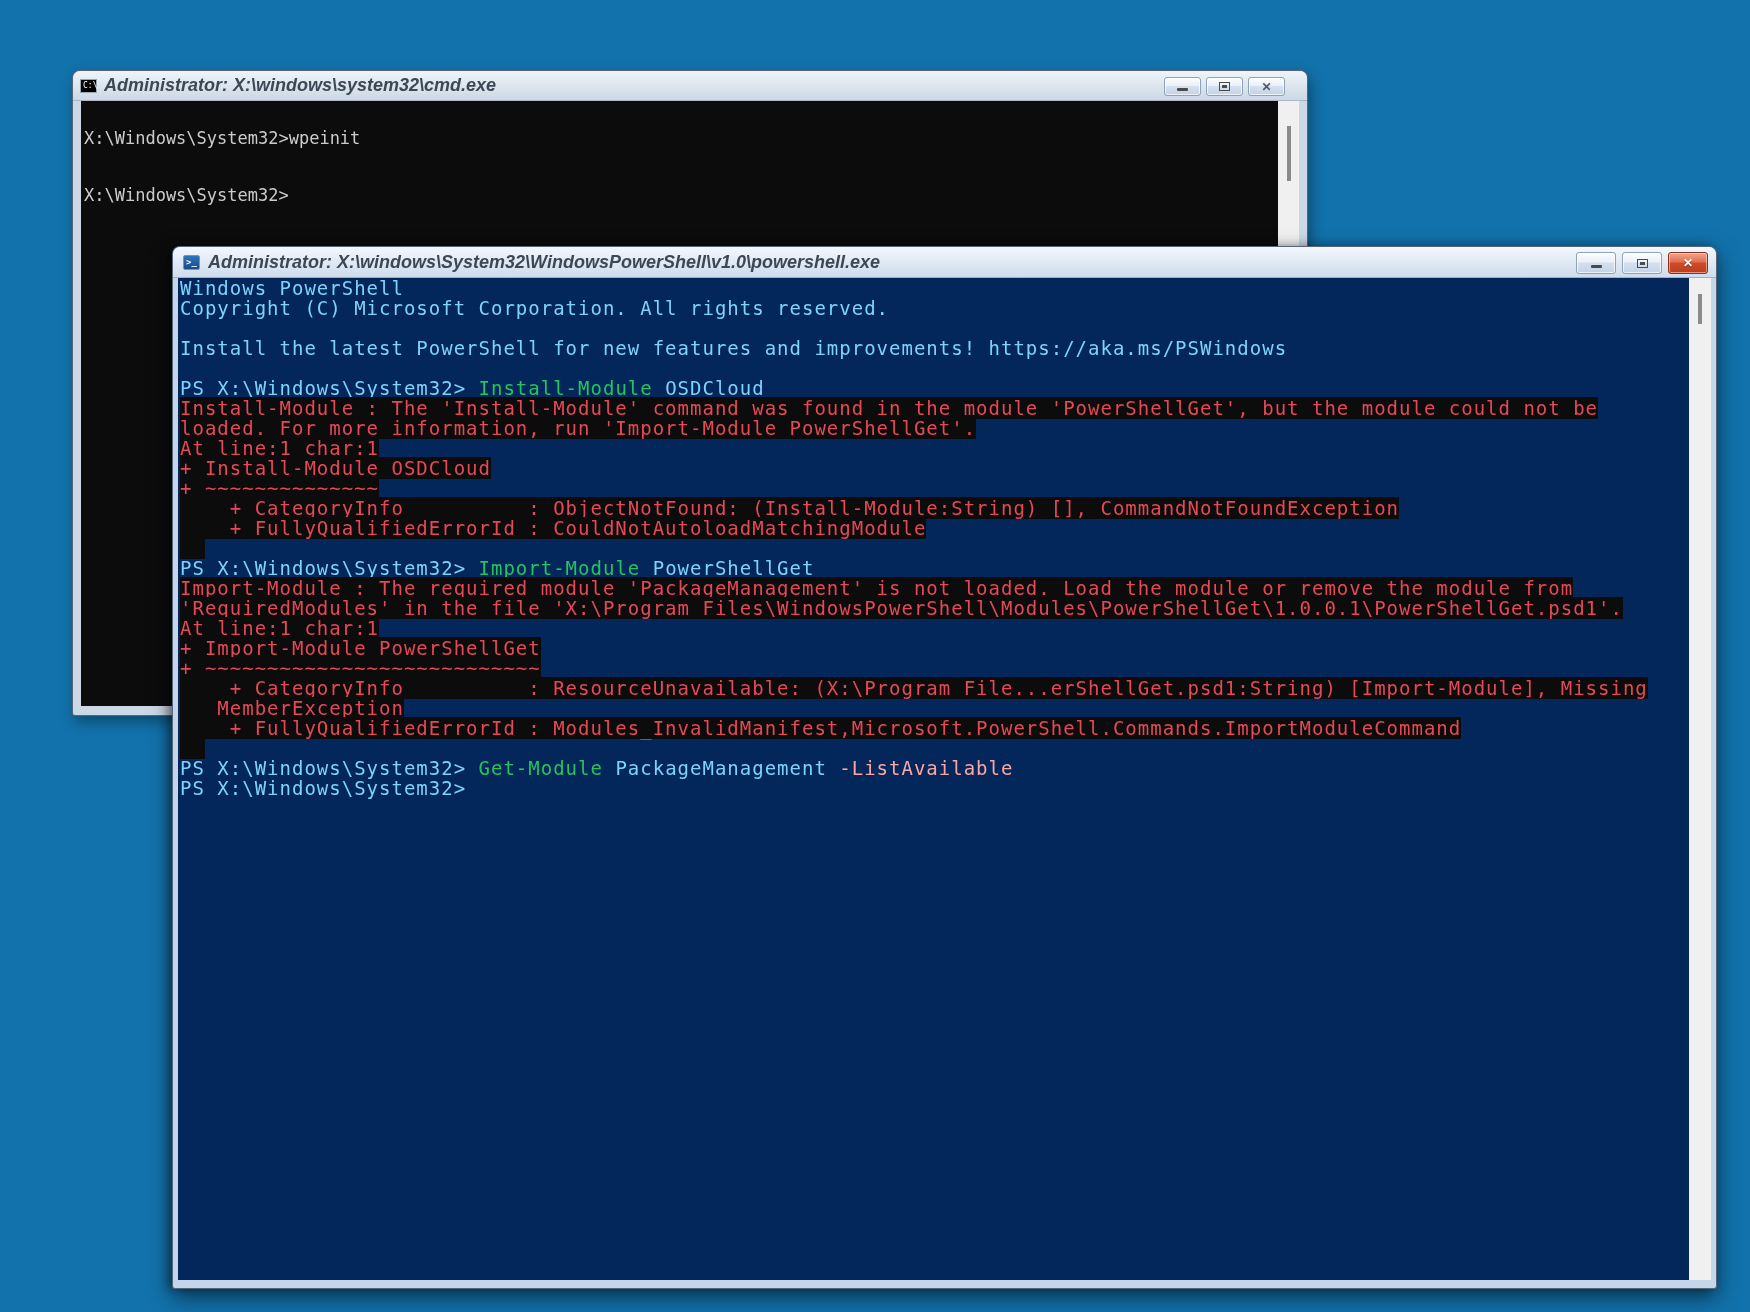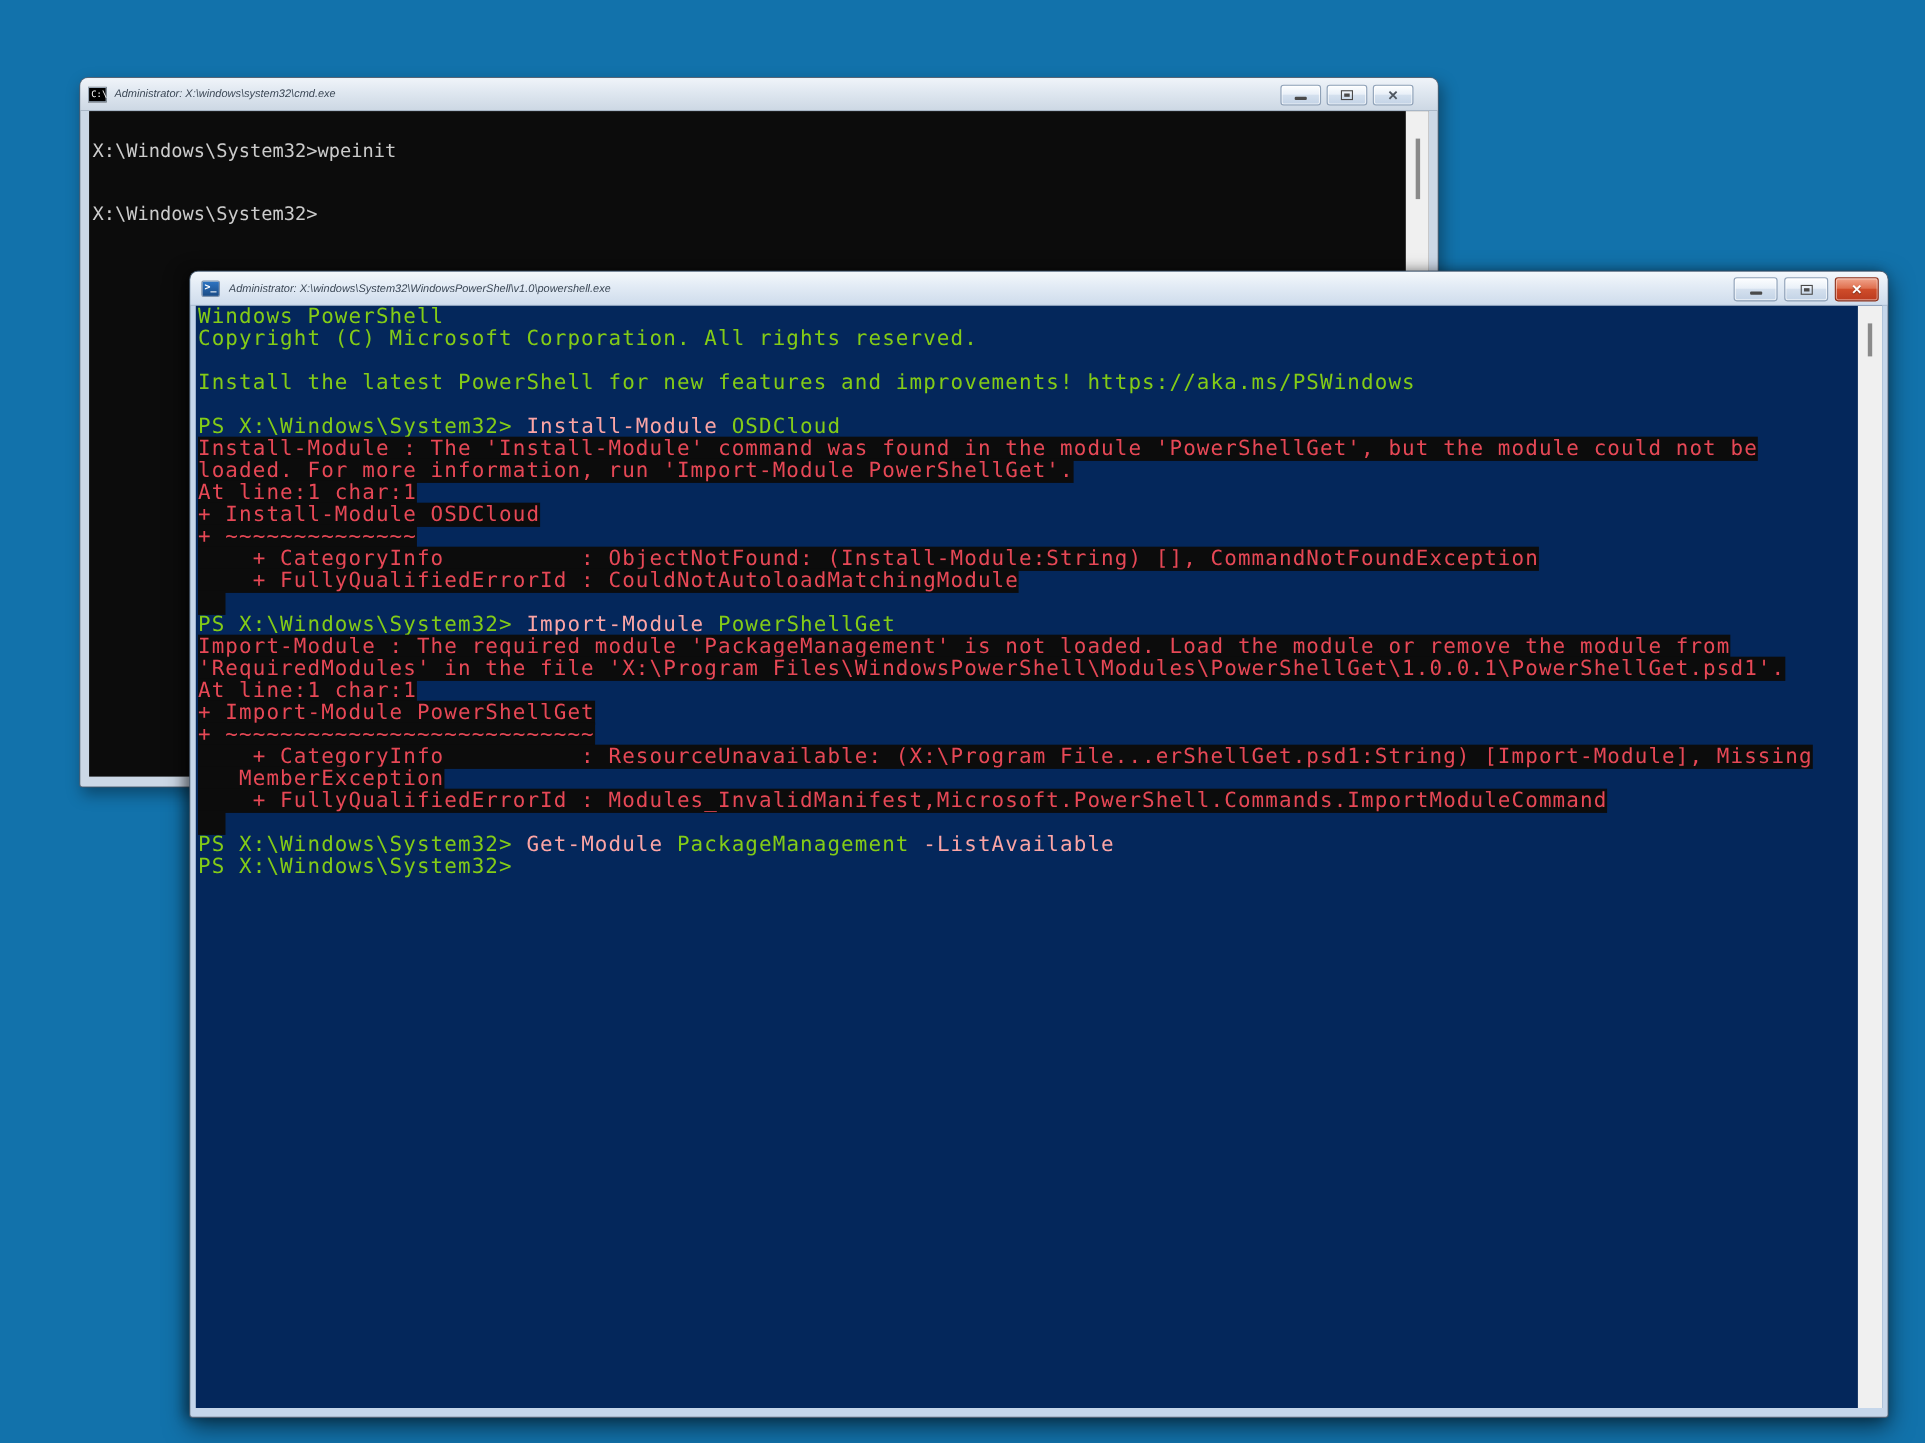--- a/index.html
+++ b/index.html
@@ -3,21 +3,21 @@
 <meta charset="utf-8">
 <style>
   * { margin:0; padding:0; box-sizing:border-box; }
   html,body { width:1750px; height:1312px; overflow:hidden; font-family:"Liberation Sans", sans-serif; }
   #stage { position:relative; width:1750px; height:1312px; background:#1272ab; overflow:hidden; }
 
   
   .win { position:absolute; border:1px solid rgba(25,42,60,0.65); border-radius:8px 8px 3px 3px; }
   .titlebar { position:absolute; left:0; top:0; right:0; height:30px; border-radius:7px 7px 0 0;
               display:flex; align-items:center; }
-  .title-text { font-style:italic; font-size:10px; color:#3c4856; white-space:nowrap; overflow:hidden; }
+  .title-text { font-style:italic; font-size:18px; color:#3c4856; white-space:nowrap; overflow:hidden;font-weight:bold; }
   .winbtns { position:absolute; display:flex; }
   .wbtn { border:1px solid #8fa1b7; border-radius:3px;
           background:linear-gradient(180deg,#fdfeff 0%,#e9f0f8 45%,#d4e0ee 50%,#c3d3e6 100%);
           display:flex; align-items:center; justify-content:center; box-shadow:inset 0 0 0 1px rgba(255,255,255,0.7); }
   .glyph-min { width:11px; height:3px; background:#4a4a4a; border-radius:1px; margin-top:6px; }
   .glyph-max { width:11px; height:9px; border:1px solid #4a4a4a; background:transparent; display:flex; align-items:center; justify-content:center; }
   .glyph-max > span { display:block; width:5px; height:3px; background:#4a4a4a; }
   .glyph-x  { color:#4f5760; font-size:12px; font-weight:bold; line-height:1; }
   .wbtn.red { background:linear-gradient(180deg,#f0a58d 0%,#e0704f 45%,#cf4c2a 50%,#bb3c20 100%);
               border:1px solid #8d2f17; box-shadow:inset 0 0 0 1px rgba(255,230,220,0.55); }
@@ -51,22 +51,22 @@
   #ps-icon { width:17px; height:15px; background:linear-gradient(180deg,#2d74c2,#1b4c86); border:1px solid #7d93ad;
              margin-right:8px; color:#fff; font-size:9px; font-weight:bold; line-height:13px; padding-left:2px;
              font-family:"DejaVu Sans Mono",monospace; border-radius:2px; }
   #ps-win .winbtns { right:8px; top:5px; }
   #ps-win .wbtn { width:40px; height:22px; margin-left:6px; }
   #ps-content { position:absolute; left:5px; right:5px; top:31px; bottom:8px; background:#04275b; overflow:hidden; }
   #ps-text { position:absolute; left:2px; right:24px; top:0;
              font-family:"DejaVu Sans Mono",monospace; font-size:19px; letter-spacing:1px; line-height:20px;
              color:#eeeeee; white-space:pre; }
   .pline { min-height:20px; }
-  .seg-plain    { color:#84cc16; }
-  .seg-cmd      { color:#fca5a5; }
+  .seg-plain    { color:#7dd3fc; }
+  .seg-cmd      { color:#22c55e; }
   .seg-param    { color:#fca5a5; }
   .seg-error    { color:#e74856; background:#0c0c0c;margin-top:32px; }
   .seg-errblock { background:#0c0c0c; color:#0c0c0c; }
   #ps-scroll { right:0; width:22px; }
   #ps-scroll .scrollthumb { top:16px; height:30px; }
 </style>
 </head>
 <body>
 
 <div id="stage" style="background: rgb(18, 114, 171);">

